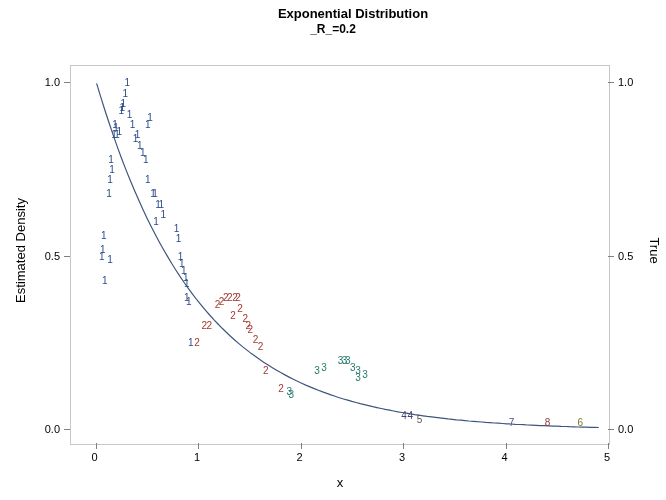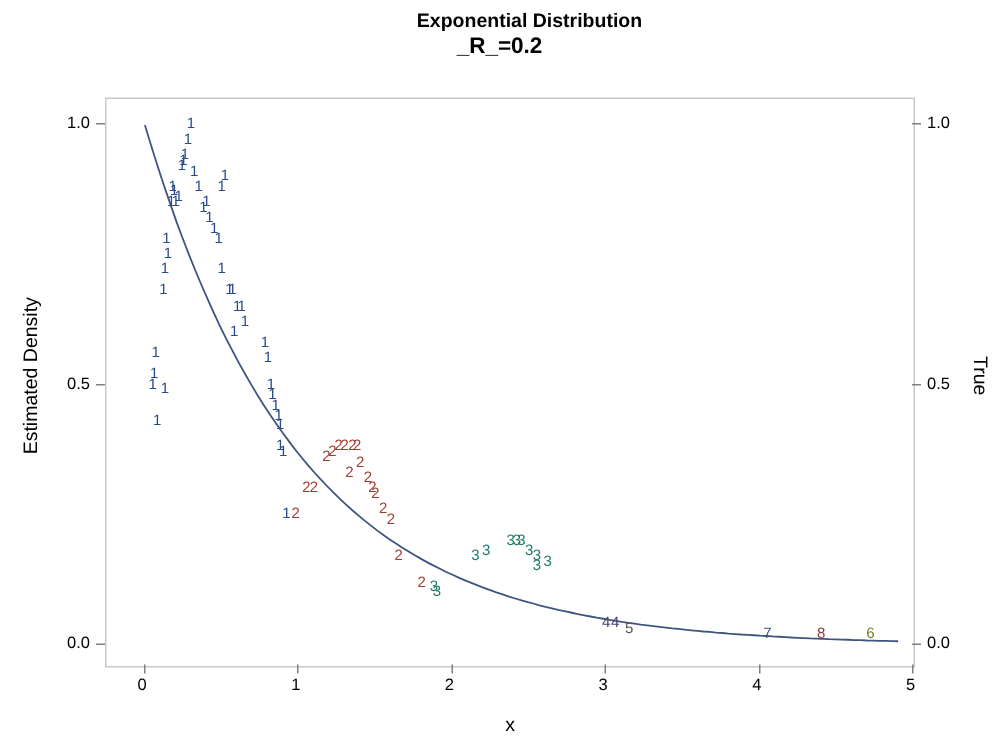--- a/index.html
+++ b/index.html
@@ -18,21 +18,21 @@
   }
   .title-block {
     position: absolute;
     left: 0; right: 0;
     top: 6px;
     text-align: center;
     color: #000;
   }
   .title { font-size: 14px; font-weight: bold; line-height: 1.2; }
   .subtitle { font-size: 13px; font-weight: bold; line-height: 1.2; margin-left: 40px; }
-  .subtitle2 { font-size: 15px; font-weight: bold; line-height: 1.2; }
+  .subtitle2 { font-size: 12px; font-weight: bold; line-height: 1.2; }
   .plot {
     position: absolute;
     left: 70px;
     top: 65px;
     width: 540px;
     height: 380px;
     border: 1px solid #c8c8c8;
     box-sizing: border-box;
     background: #fff;
   }

